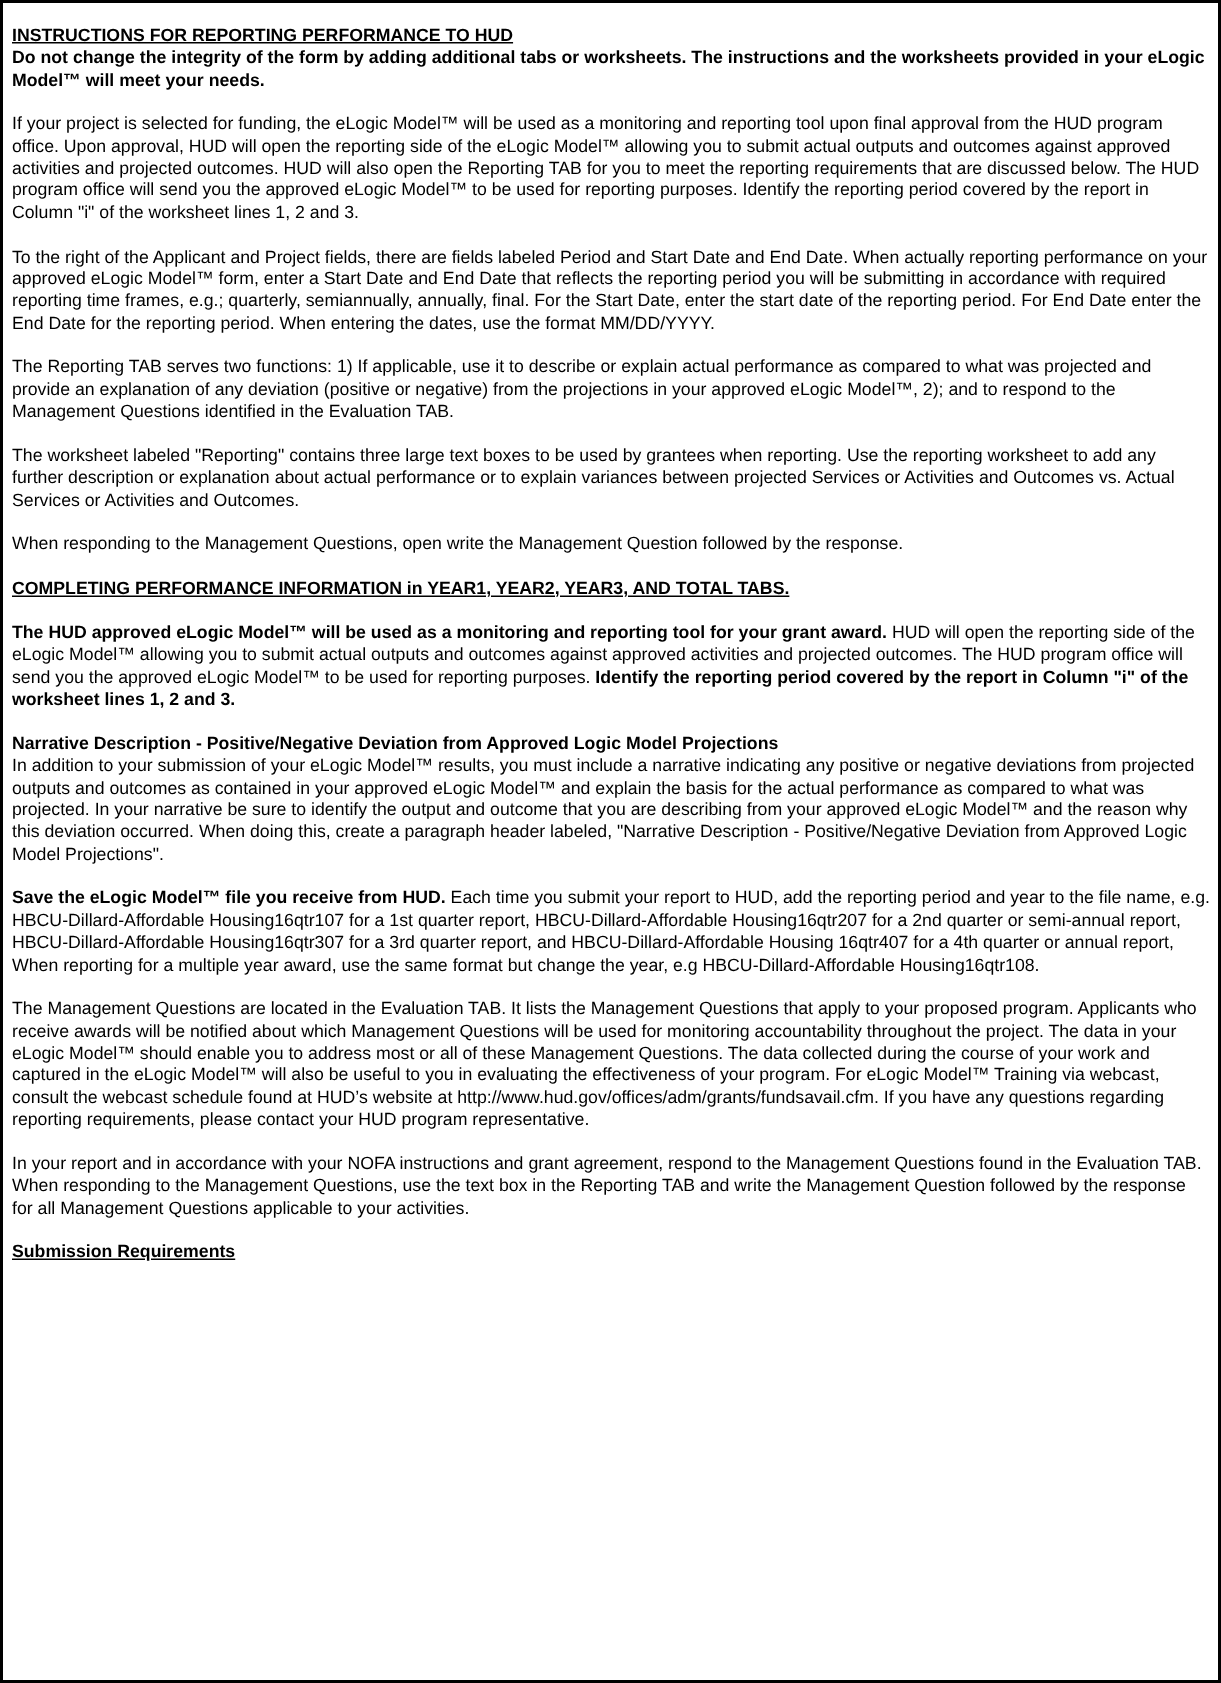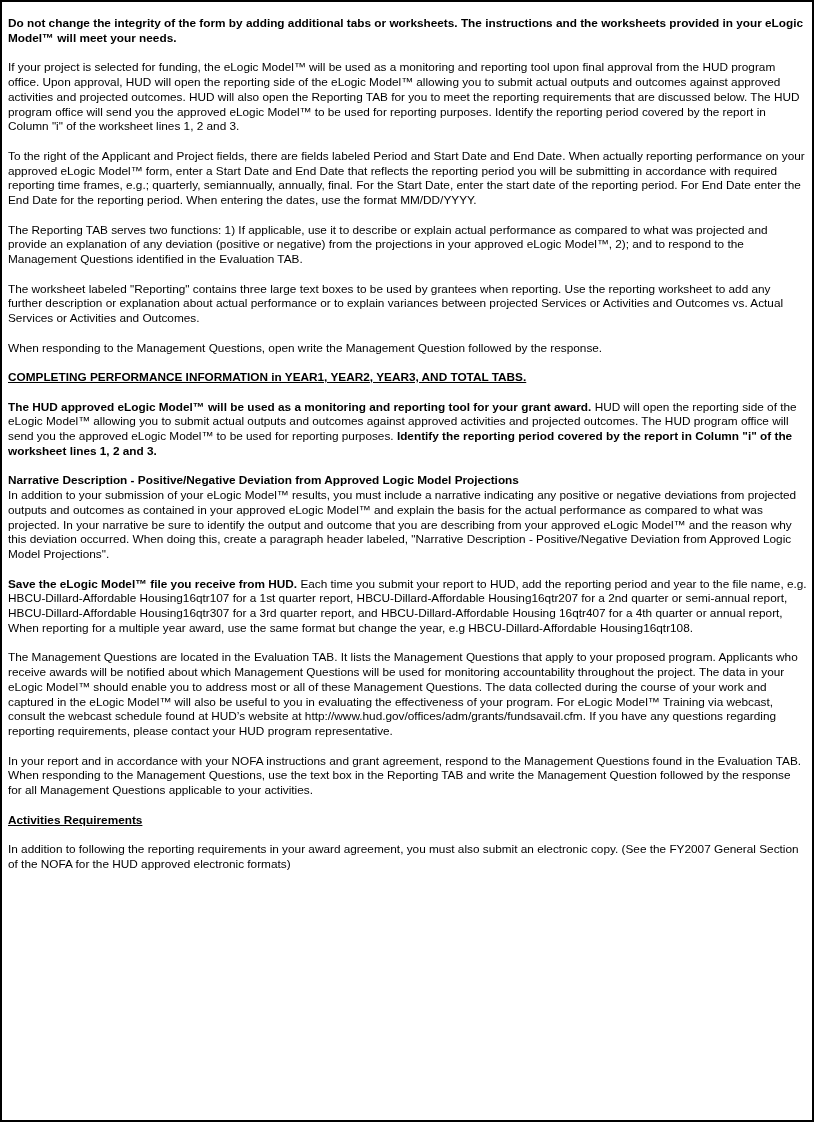--- a/index.html
+++ b/index.html
@@ -34,20 +34,21 @@
   }
   .b { font-weight: bold; }
   .u { text-decoration: underline; }
 </style>
 </head>
 <body>
 
 <div class="page">
   <div class="page-content">
 
+    <p><span class="b u">INSTRUCTIONS FOR REPORTING PERFORMANCE TO HUD</span></p>
 
     <p class="tight"><span class="b">Do not change the integrity of the form by adding additional tabs or worksheets. The instructions and the worksheets provided in your eLogic Model™ will meet your needs.</span></p>
 
     <p><span>If your project is selected for funding, the eLogic Model™ will be used as a monitoring and reporting tool upon final approval from the HUD program office. Upon approval, HUD will open the reporting side of the eLogic Model™ allowing you to submit actual outputs and outcomes against approved activities and projected outcomes. HUD will also open the Reporting TAB for you to meet the reporting requirements that are discussed below.  The HUD program office will send you the approved eLogic Model™ to be used for reporting purposes. Identify the reporting period covered by the report in Column "i" of the worksheet lines 1, 2 and 3.</span></p>
 
     <p><span>To the right of the Applicant and Project fields, there are fields labeled Period and Start Date and End Date.  When actually reporting performance on your approved eLogic Model™ form, enter a Start Date and End Date that reflects the reporting period you will be submitting in accordance with required reporting time frames, e.g.; quarterly, semiannually, annually, final. For the Start Date, enter the start date of the reporting period.  For End Date enter the End Date for the reporting period.  When entering the dates, use the format MM/DD/YYYY.</span></p>
 
     <p><span>The Reporting TAB serves two functions: 1) If applicable, use it to describe or explain actual performance as compared to what was projected and provide an explanation of any deviation (positive or negative) from the projections in your approved eLogic Model™, 2); and to respond to the Management Questions identified in the Evaluation TAB.</span></p>
 
     <p><span>The worksheet labeled "Reporting" contains three large text boxes to be used by grantees when reporting.  Use the reporting worksheet to add any further description or explanation about actual performance or to explain variances between projected Services or Activities and Outcomes vs. Actual Services or Activities and Outcomes.</span></p>
@@ -62,18 +63,17 @@
 
     <p class="tight"><span>In addition to your submission of your eLogic Model™ results, you must include a narrative indicating any positive or negative deviations from projected outputs and outcomes as contained in your approved eLogic Model™ and explain the basis for the actual performance as compared to what was projected. In your narrative be sure to identify the output and outcome that you are describing from your approved eLogic Model™ and the reason why this deviation occurred. When doing this, create a paragraph header labeled, "Narrative Description - Positive/Negative Deviation from Approved Logic Model Projections".</span></p>
 
     <p><span class="b">Save the eLogic Model™  file you receive from HUD. </span><span>Each time you submit your report to HUD, add the reporting period and year to the file name, e.g. HBCU-Dillard-Affordable Housing16qtr107 for a 1st quarter report, HBCU-Dillard-Affordable Housing16qtr207 for a 2nd quarter or semi-annual report, HBCU-Dillard-Affordable Housing16qtr307 for a 3rd quarter report, and HBCU-Dillard-Affordable Housing 16qtr407 for a 4th quarter or annual report, When reporting for a multiple year award, use the same format but change the year, e.g HBCU-Dillard-Affordable Housing16qtr108.</span></p>
 
 
     <p><span>The Management Questions are located in the Evaluation TAB. It lists the Management Questions that apply to your proposed program. Applicants who receive awards will be notified about which Management Questions will be used for monitoring accountability throughout the project. The data in your eLogic Model™ should enable you to address most or all of these Management Questions.  The data collected during the course of your work and captured in the eLogic Model™ will also be useful to you in evaluating the effectiveness of your program. For eLogic Model™ Training via webcast, consult the webcast schedule found at HUD’s website at http://www.hud.gov/offices/adm/grants/fundsavail.cfm. If you have any questions regarding reporting requirements, please contact your HUD program representative.</span></p>
 
     <p><span>In your report and in accordance with your NOFA instructions and grant agreement, respond to the Management Questions found in the Evaluation TAB. When responding to the Management Questions, use the text box in the Reporting TAB and write the Management Question followed by the response for all Management Questions applicable to your activities.</span></p>
 
-    <p><span class="b u">Activities Requirements</span></p>
+    <p><span class="b u">Submission Requirements</span></p>
 
-    <p><span>In addition to following the reporting requirements in your award agreement, you must also submit an electronic copy. (See the FY2007 General Section of the NOFA for the HUD approved electronic formats)</span></p>
 
   </div>
 </div>
 
 </body></html>

